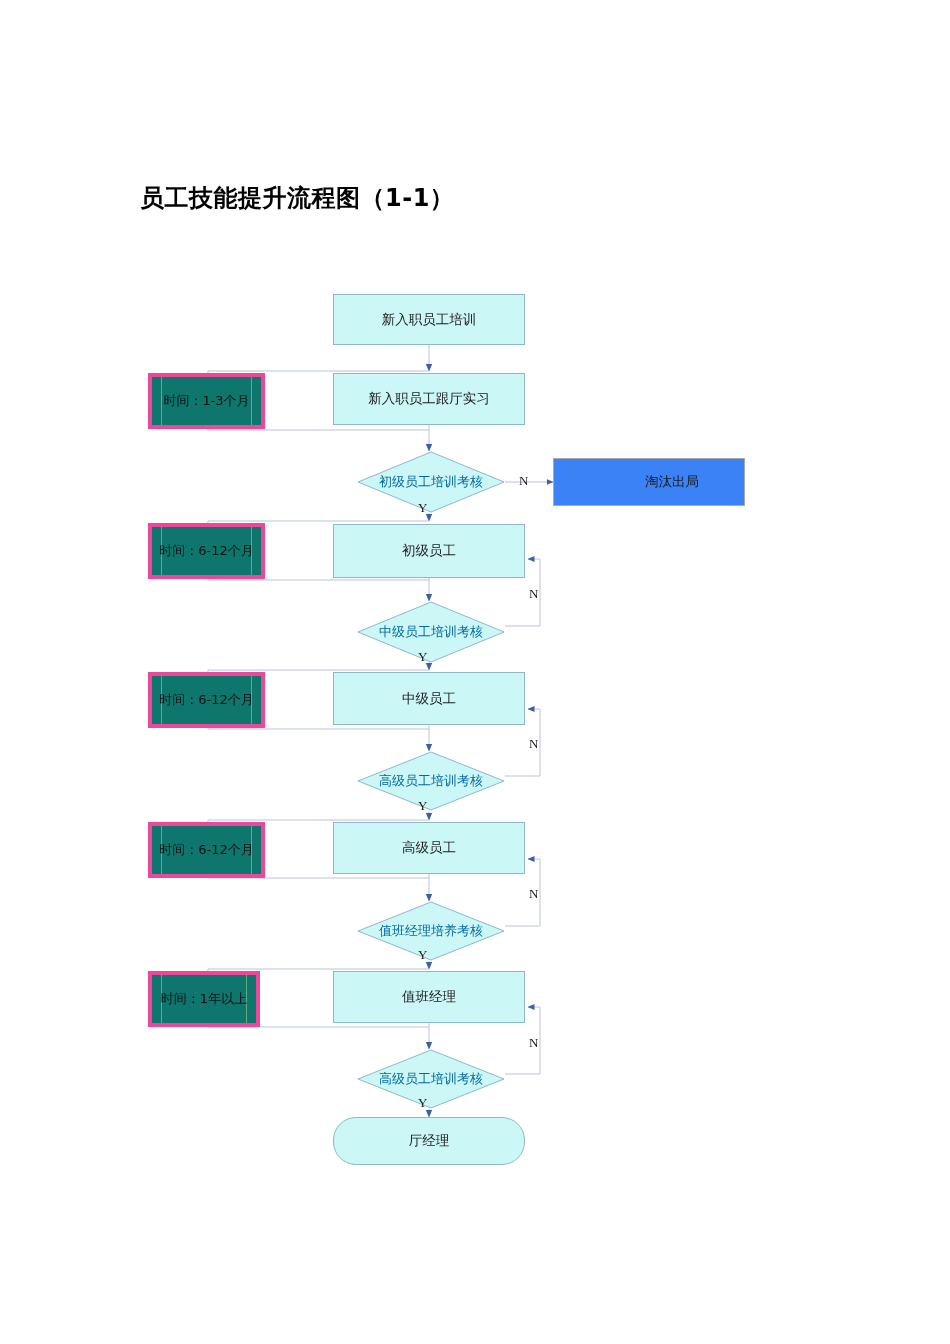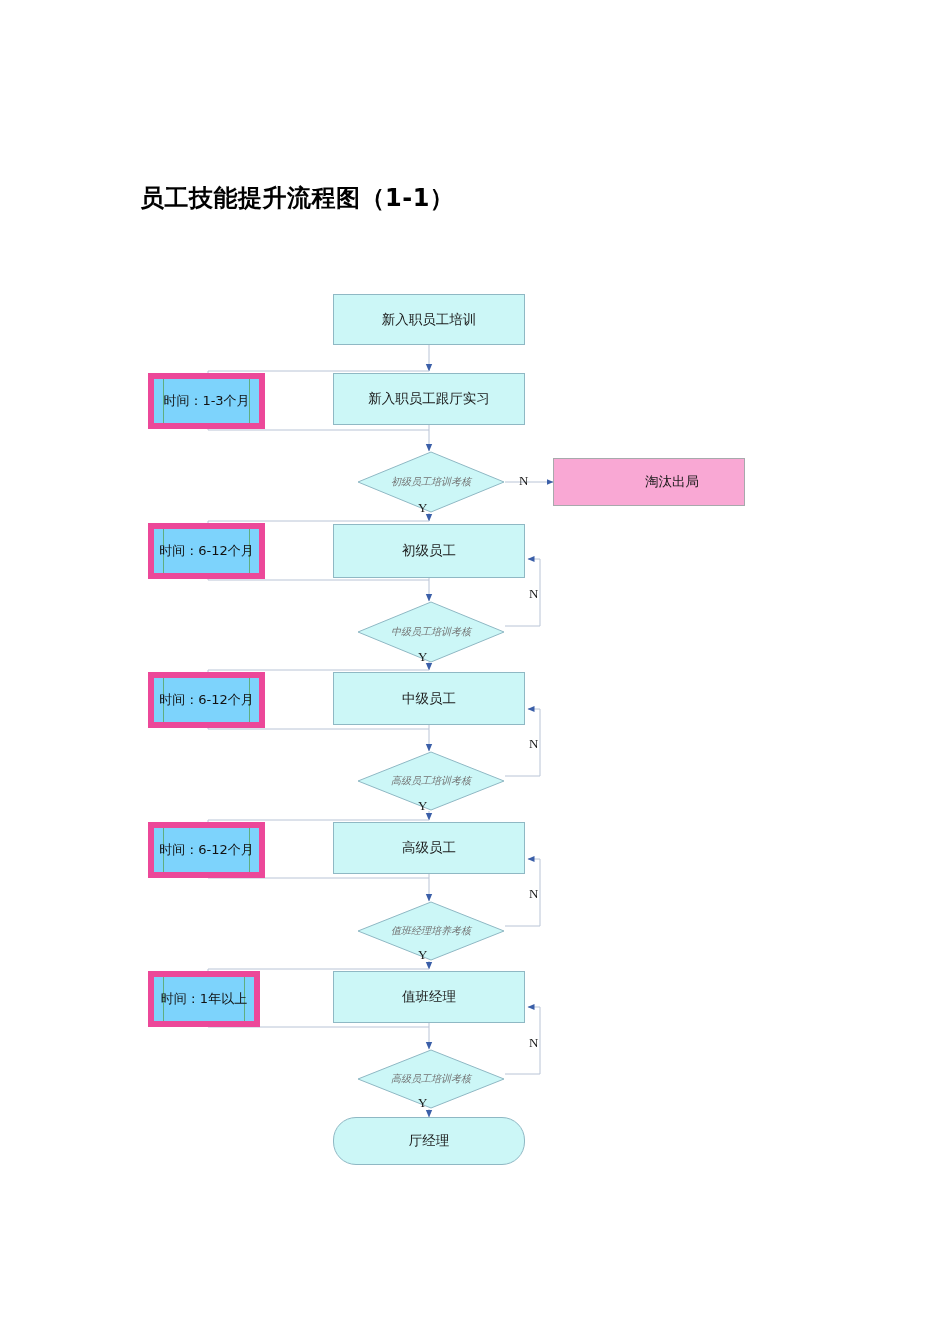--- a/index.html
+++ b/index.html
@@ -43,27 +43,27 @@
     text-align: center;
     color: #1a1a1a;
     font-size: 13.5px;
     line-height: 1.3;
   }
   .proc {
     background: #ccf7f7;
     border: 1px solid #8fb8c4;
   }
   .term {
-    background: #f9a8d4;
+    background: #3b82f6;
     border: 1px solid #a7a9ac;
     padding-left: 46px;
   }
   .timebox {
-    background: #7dd3fc;
-    border: 6px solid #ec4899;
+    background: #0f766e;
+    border: 4px solid #ec4899;
     font-size: 13px;
     position: absolute;
     box-sizing: border-box;
   }
   .timebox .inner-l,
   .timebox .inner-r {
     position: absolute;
     top: 0;
     bottom: 0;
     width: 1px;
@@ -91,25 +91,24 @@
   }
   .diamond-label {
     position: absolute;
     left: 0;
     right: 0;
     top: 0;
     bottom: 0;
     display: flex;
     align-items: center;
     justify-content: center;
-    font-size: 10px;
-    color: #737373;
+    font-size: 13px;
+    color: #0369a1;
     white-space: nowrap;
     pointer-events: none;
-    font-style: italic;
   }
   .edge-label {
     position: absolute;
     font-family: "Liberation Serif", "DejaVu Serif", serif;
     font-size: 13px;
     color: #1a1a1a;
   }
   svg.wires {
     position: absolute;
     left: 0;

